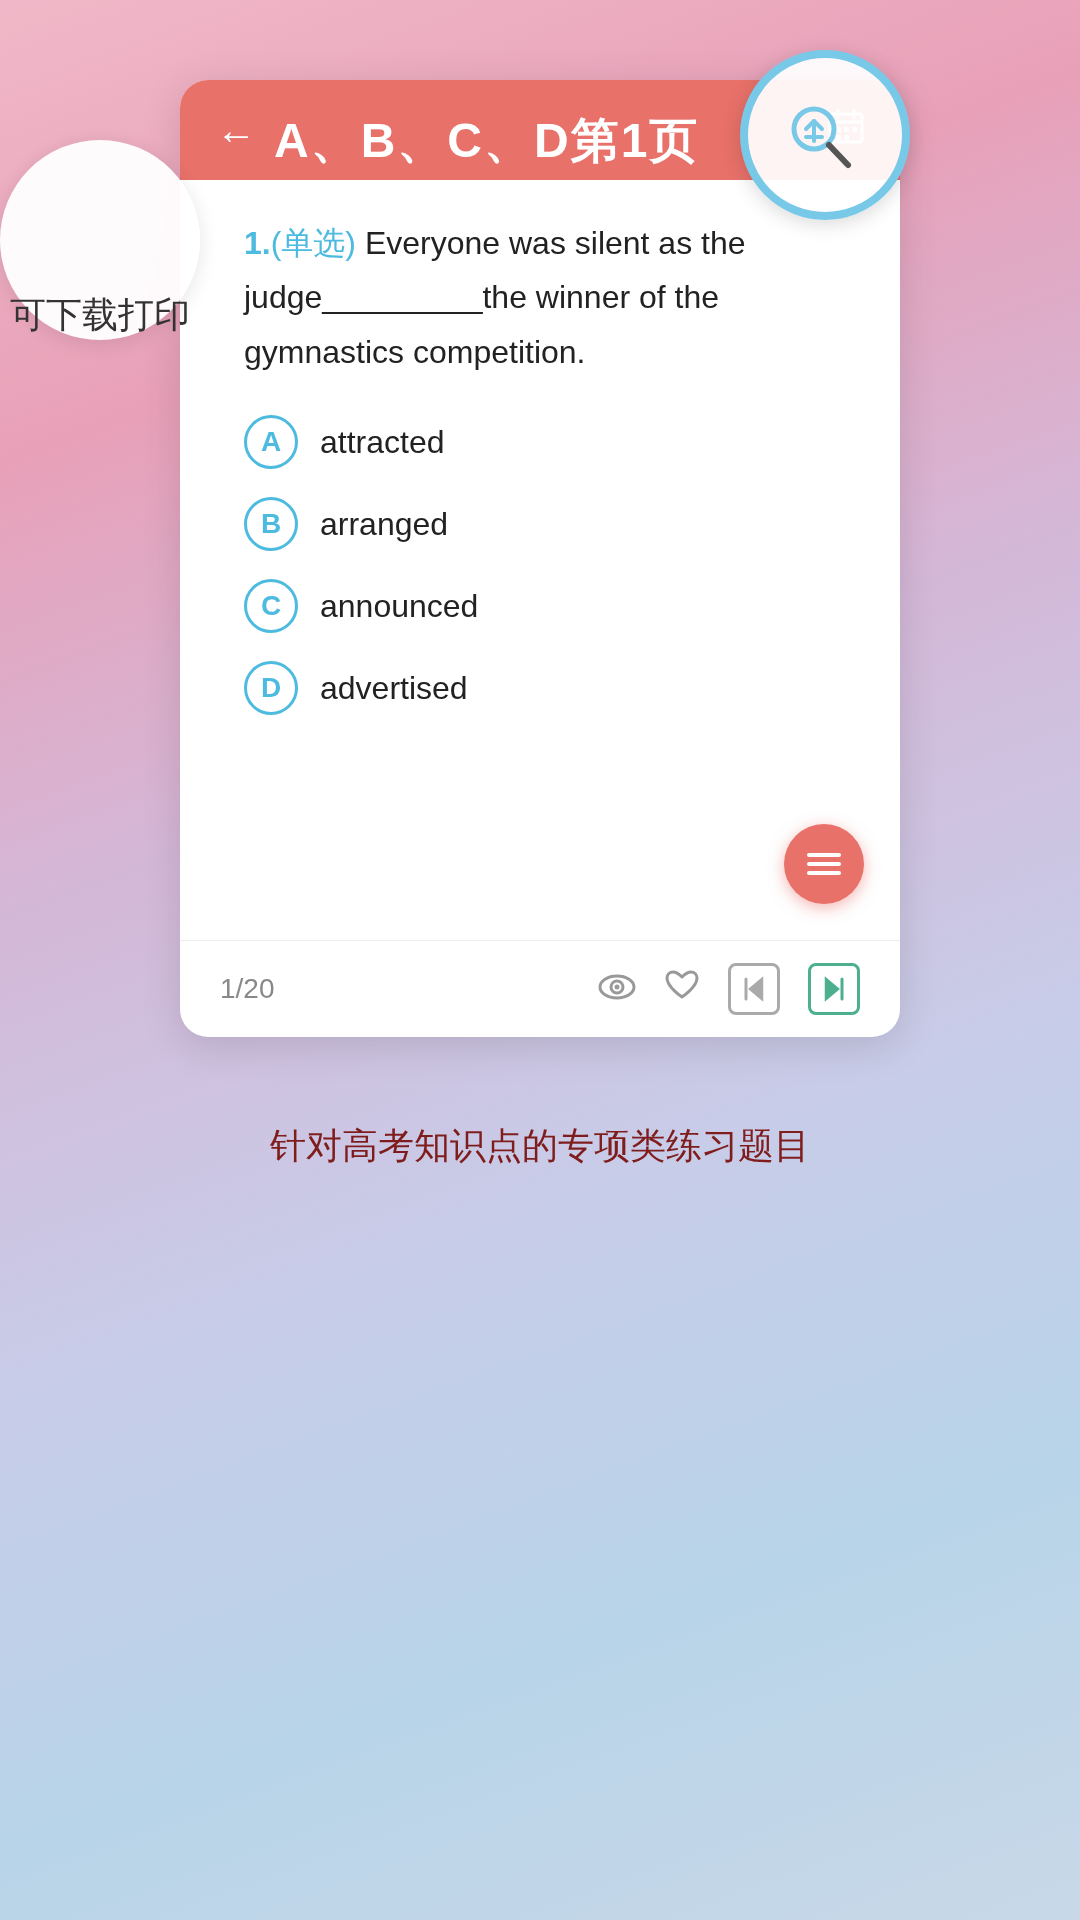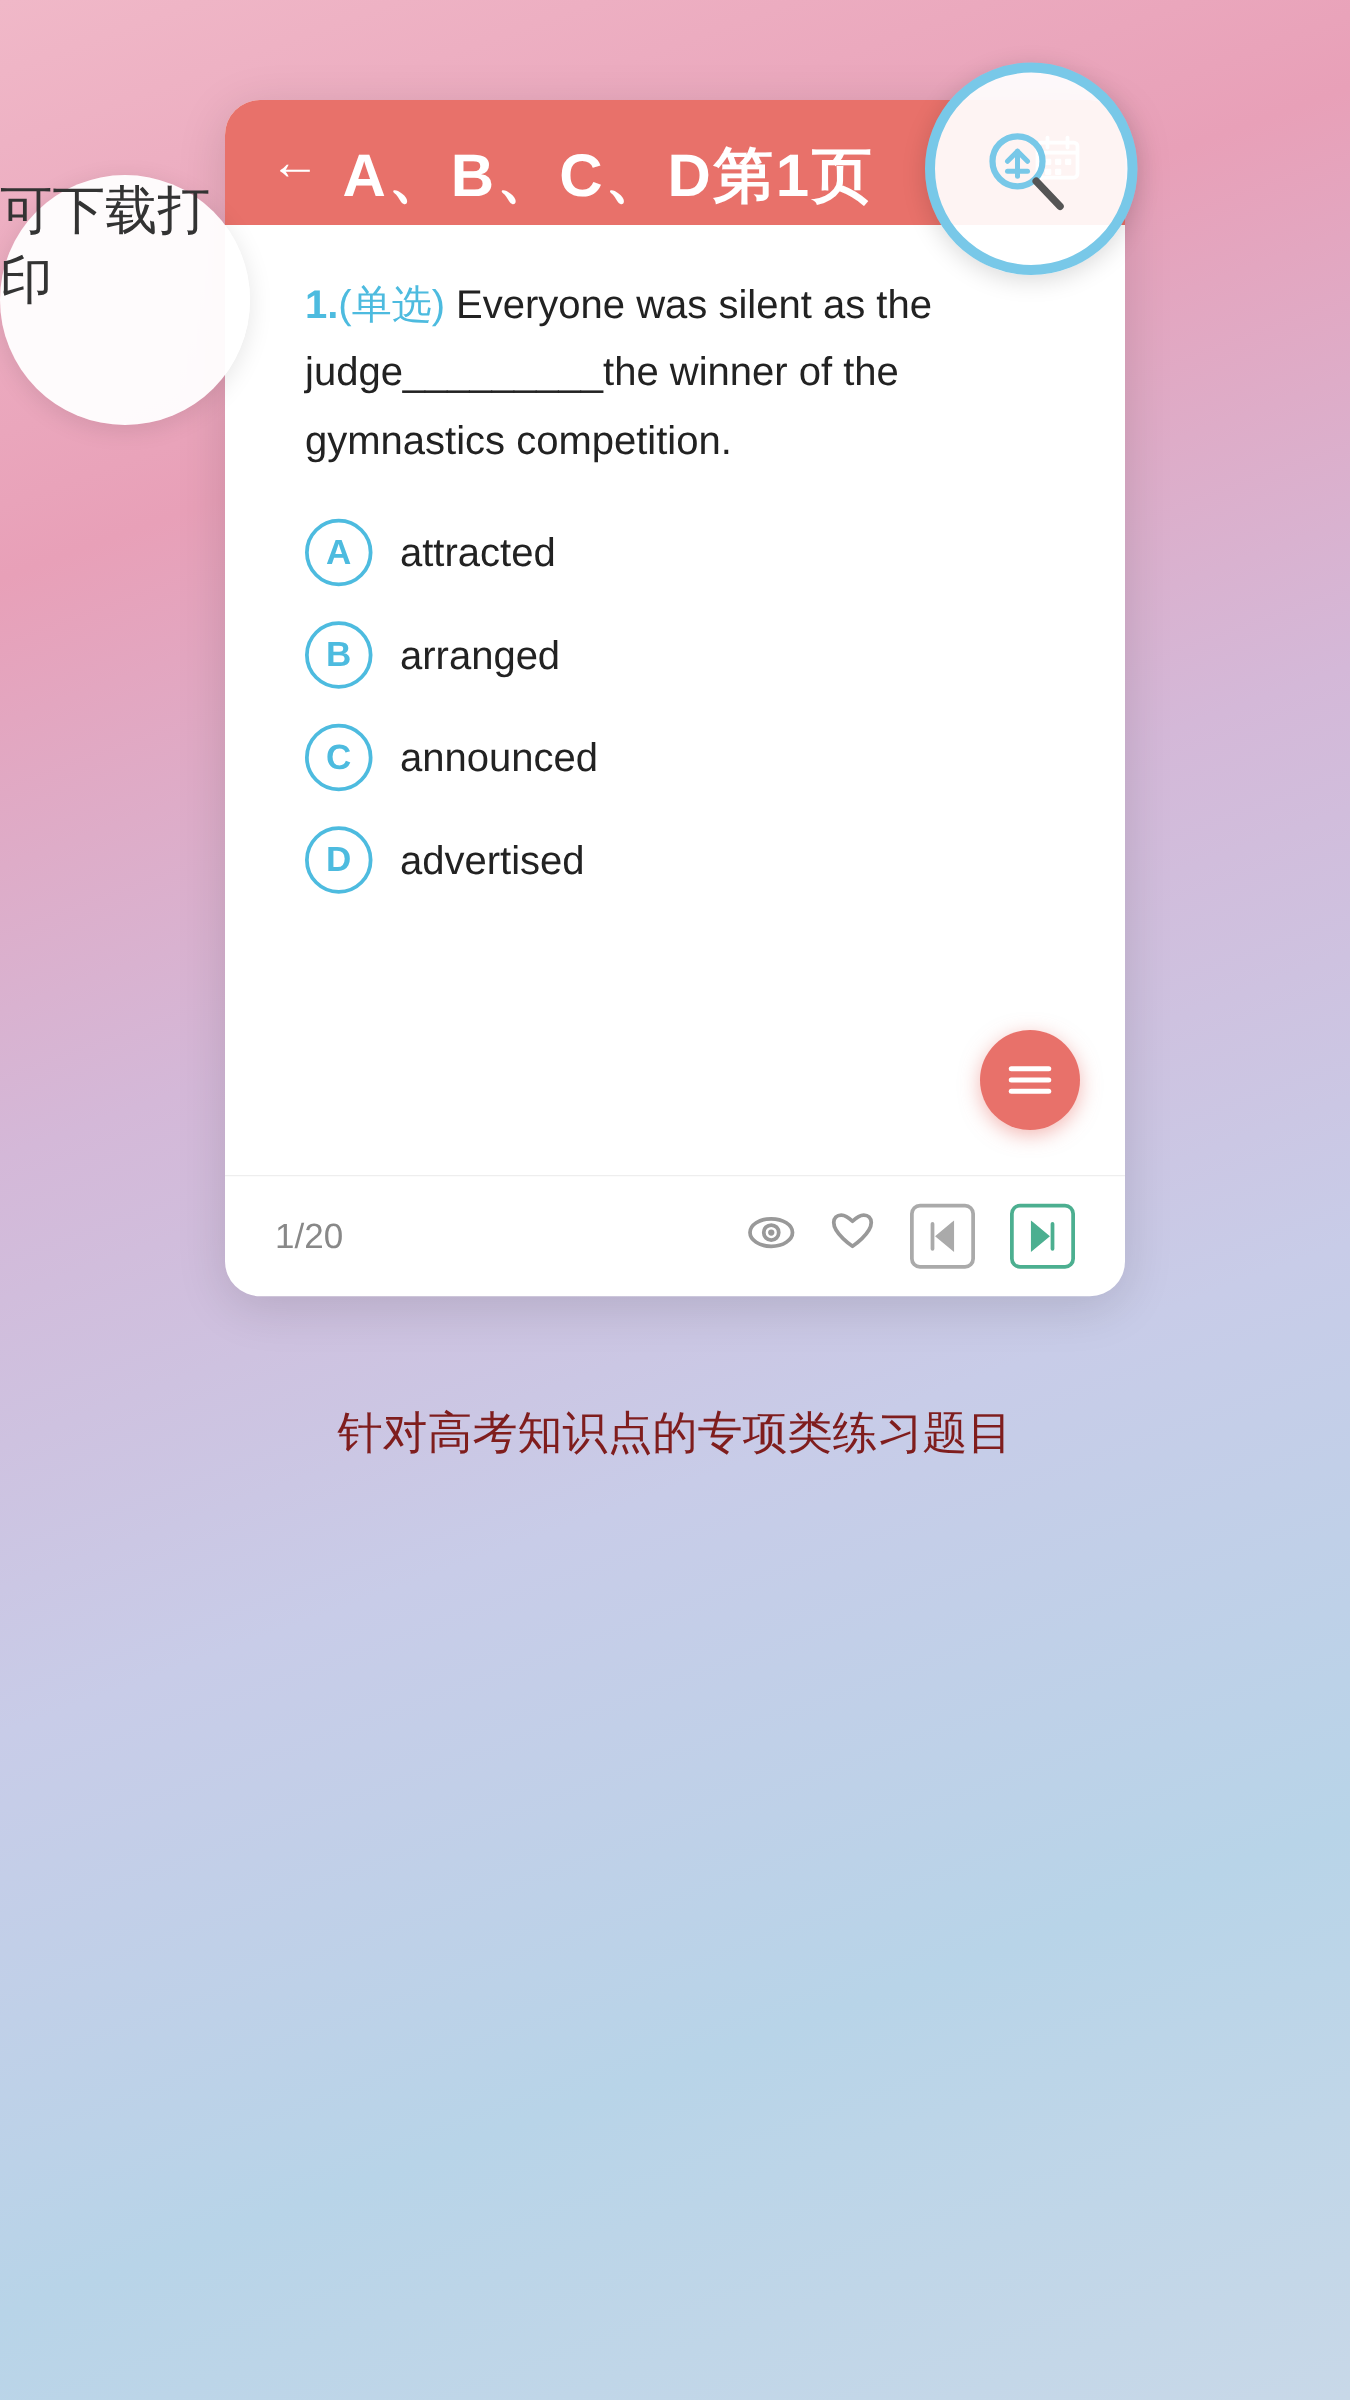--- a/index.html
+++ b/index.html
@@ -92,23 +92,23 @@
     }
     .download-tooltip {
       position: absolute;
       top: 60px;
       left: -180px;
       background: rgba(255,255,255,0.95);
       border-radius: 50%;
       width: 200px;
       height: 200px;
       display: flex;
-      align-items: flex-start;
-      justify-content: center;
-      font-size: 42px;
+      align-items: flex-end;
+      justify-content: center;
+      font-size: 36px;
       color: #333;
       font-weight: 500;
       box-shadow: 0 4px 20px rgba(0,0,0,0.1);
       z-index: 11;
     }
 
     
     .card-body {
       padding: 36px 44px 20px 64px;
       min-height: 760px;

